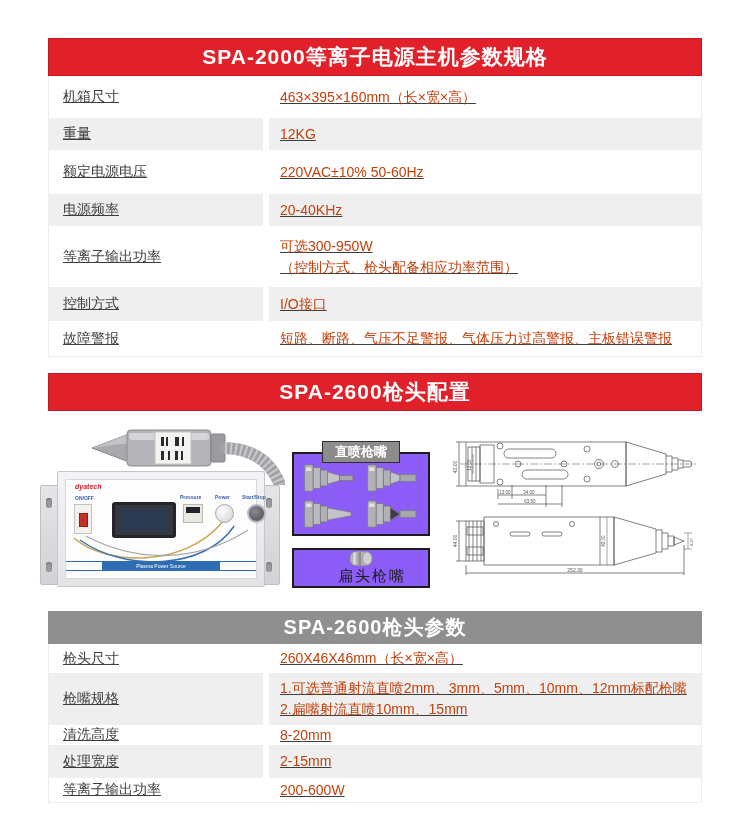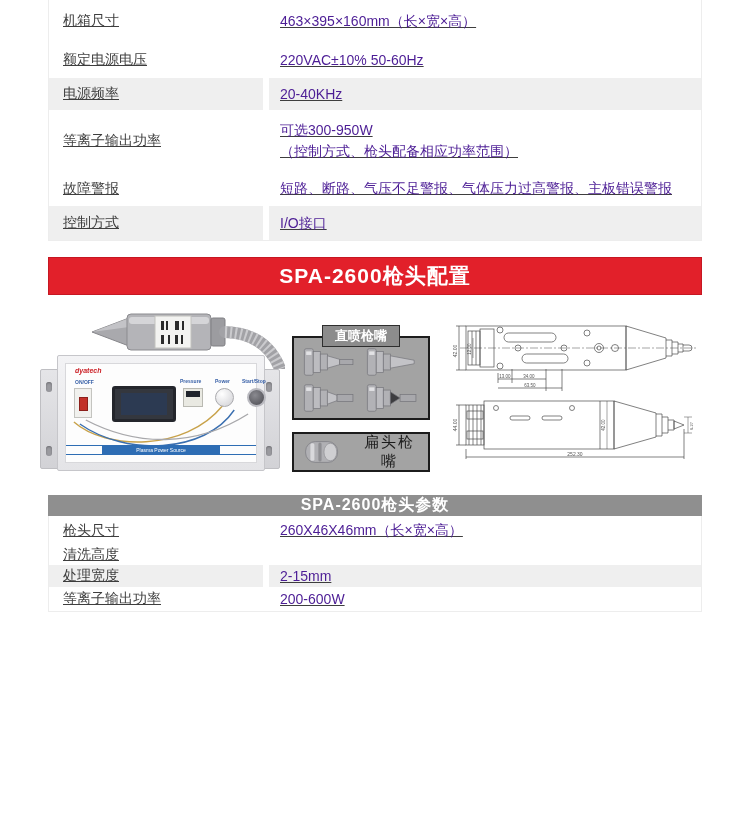--- a/index.html
+++ b/index.html
@@ -7,41 +7,41 @@
     width:750px;height:824px;background:#ffffff;
     font-family:"Liberation Sans","DejaVu Sans",sans-serif;
     color:#3e3e3e;position:relative;overflow:hidden;
   }
   .content{position:relative;width:654px;margin-left:48px;}
   .banner{
     display:flex;align-items:center;justify-content:center;
     color:#fff;font-weight:bold;font-size:21px;letter-spacing:1px;
   }
   .banner.red{background:#e2202a;height:38px;border:1px solid #c61722;box-sizing:border-box;}
-  .banner.gray{background:#8f8f8f;height:21px;font-size:16px;}
+  .banner.gray{background:#8f8f8f;height:33px;font-size:20px;}
   .b1{margin-top:38px;}
   .b2{margin-top:16px;}
   .b3{margin-top:5px;}
 
   .spec-table{border:1px solid #ededed;border-top:none;box-sizing:border-box;}
   .row{display:flex;text-decoration:underline;}
   .row .cell{box-sizing:border-box;}
   .row.gray .cell{background:#efefef;}
   .cell.label{
     width:214px;padding-left:14px;display:flex;align-items:center;
     font-size:14px;color:#3e3e3e;flex-shrink:0;
   }
   .cell.value{
     flex:1;margin-left:6px;padding-left:11px;padding-right:6px;
     display:flex;flex-direction:column;justify-content:center;
-    font-size:14px;color:#4c1d95;line-height:1.5;
-  }
-  .h42{height:42px}.h32{height:32px}.h40{height:36px}.h61{height:61px}
+    font-size:14px;color:#c2410c;line-height:1.5;
+  }
+  .h42{height:42px}.h32{height:32px}.h40{height:44px}.h61{height:61px}
   .h34{height:34px}.h35{height:35px}
-  .h29{height:29px}.h52{height:52px}.h20{height:20px}.h22{height:22px}.h24{height:24px}
+  .h29{height:29px}.h52{height:52px}.h20{height:20px}.h22{height:33px}.h24{height:24px}
 
   
   .gallery{position:relative;height:195px;}
 
   
   .device{position:absolute;left:-13px;top:10px;width:250px;height:170px;}
   .gun-svg{position:absolute;left:0;top:0;width:250px;height:64px;}
   .chassis{
     position:absolute;left:22px;top:50px;width:206px;height:114px;
     background:linear-gradient(#f3f3f5,#e4e4e7);border:1px solid #c6c6ca;border-radius:2px;
@@ -70,77 +70,86 @@
     background:radial-gradient(circle at 35% 30%,#ffffff,#cfcfd3);border:1px solid #aaaaae;}
   .pushbtn{position:absolute;top:24px;left:181px;width:15px;height:15px;border-radius:50%;
     background:radial-gradient(circle at 40% 35%,#8a8a90,#4a4a50);border:2px solid #babac0;}
   .stripe{position:absolute;left:0;right:0;bottom:7px;height:8px;
     border-top:1px solid #2e6db4;border-bottom:1px solid #2e6db4;display:flex;justify-content:center;}
   .stripe .pill{width:62%;background:#2e6db4;color:#fff;font-size:5px;line-height:8px;text-align:center;overflow:hidden;}
   .wires{position:absolute;left:0;top:0;width:100%;height:100%;}
 
   
   .nozzle-col{position:absolute;left:244px;top:28px;width:138px;}
-  .nozzle-box{position:relative;border:2px solid #1c1c1c;background:#a3a3a3;}
+  .nozzle-box{position:relative;border:2px solid #1c1c1c;background:#8b5cf6;flex-direction:column;}
   .nozzle-box.straight{height:72px;margin-top:13px;display:flex;flex-wrap:wrap;align-items:center;justify-content:space-around;padding:6px 4px 2px;}
   .nozzle-tab{
     position:absolute;top:-13px;left:50%;transform:translateX(-50%);
     background:#8c8c8c;border:1px solid #2e2e2e;color:#fff;font-size:13px;font-weight:bold;
     padding:1px 12px;white-space:nowrap;line-height:18px;
   }
   .nozzle-box.flat{height:36px;margin-top:12px;display:flex;align-items:center;padding:0 10px;text-align:center;}
   .flat-label{font-size:15px;color:#1c1c1c;margin-left:22px;letter-spacing:2px;}
 
   
   .drawing{position:absolute;left:404px;top:18px;width:268px;height:152px;}
 
   .ghost-space{height:61px;}
 </style>
 </head>
 <body>
 
 <div class="content">
 
+  <div class="banner red b1">
+    <span>SPA-2000等离子电源主机参数规格</span>
+  </div>
 
   <div class="spec-table">
     <div class="row h42">
       <div class="cell label">机箱尺寸</div>
       <div class="cell value">
         <span>463×395×160mm（长×宽×高）</span>
       </div>
     </div>
+    <div class="row gray h32">
+      <div class="cell label">重量</div>
+      <div class="cell value">
+        <span>12KG</span>
+      </div>
+    </div>
     <div class="row h40">
       <div class="cell label">额定电源电压</div>
       <div class="cell value">
         <span>220VAC±10% 50-60Hz</span>
       </div>
     </div>
     <div class="row gray h32">
       <div class="cell label">电源频率</div>
       <div class="cell value">
         <span>20-40KHz</span>
       </div>
     </div>
     <div class="row h61">
       <div class="cell label">等离子输出功率</div>
       <div class="cell value">
         <span>可选300-950W</span>
         <span>（控制方式、枪头配备相应功率范围）</span>
       </div>
     </div>
+    <div class="row gray h34">
+      <div class="cell label">控制方式</div>
+      <div class="cell value">
+        <span>I/O接口</span>
+      </div>
+    </div>
     <div class="row h35">
       <div class="cell label">故障警报</div>
       <div class="cell value">
         <span>短路、断路、气压不足警报、气体压力过高警报、主板错误警报</span>
-      </div>
-    </div>
-    <div class="row gray h34">
-      <div class="cell label">控制方式</div>
-      <div class="cell value">
-        <span>I/O接口</span>
       </div>
     </div>
   </div>
 
   <div class="banner red b2">
     <span>SPA-2600枪头配置</span>
   </div>
 
   <div class="gallery">
 
@@ -345,22 +354,32 @@
     <span>SPA-2600枪头参数</span>
   </div>
 
   <div class="spec-table">
     <div class="row h29">
       <div class="cell label">枪头尺寸</div>
       <div class="cell value">
         <span>260X46X46mm（长×宽×高）</span>
       </div>
     </div>
+    <div class="row gray h52">
+      <div class="cell label">枪嘴规格</div>
+      <div class="cell value">
+        <span>1.可选普通射流直喷2mm、3mm、5mm、10mm、12mm标配枪嘴</span>
+        <span>2.扁嘴射流直喷10mm、15mm</span>
+      </div>
+    </div>
     <div class="row h20">
       <div class="cell label">清洗高度</div>
+      <div class="cell value">
+        <span>8-20mm</span>
+      </div>
     </div>
     <div class="row gray h22">
       <div class="cell label">处理宽度</div>
       <div class="cell value">
         <span>2-15mm</span>
       </div>
     </div>
     <div class="row h24">
       <div class="cell label">等离子输出功率</div>
       <div class="cell value">

